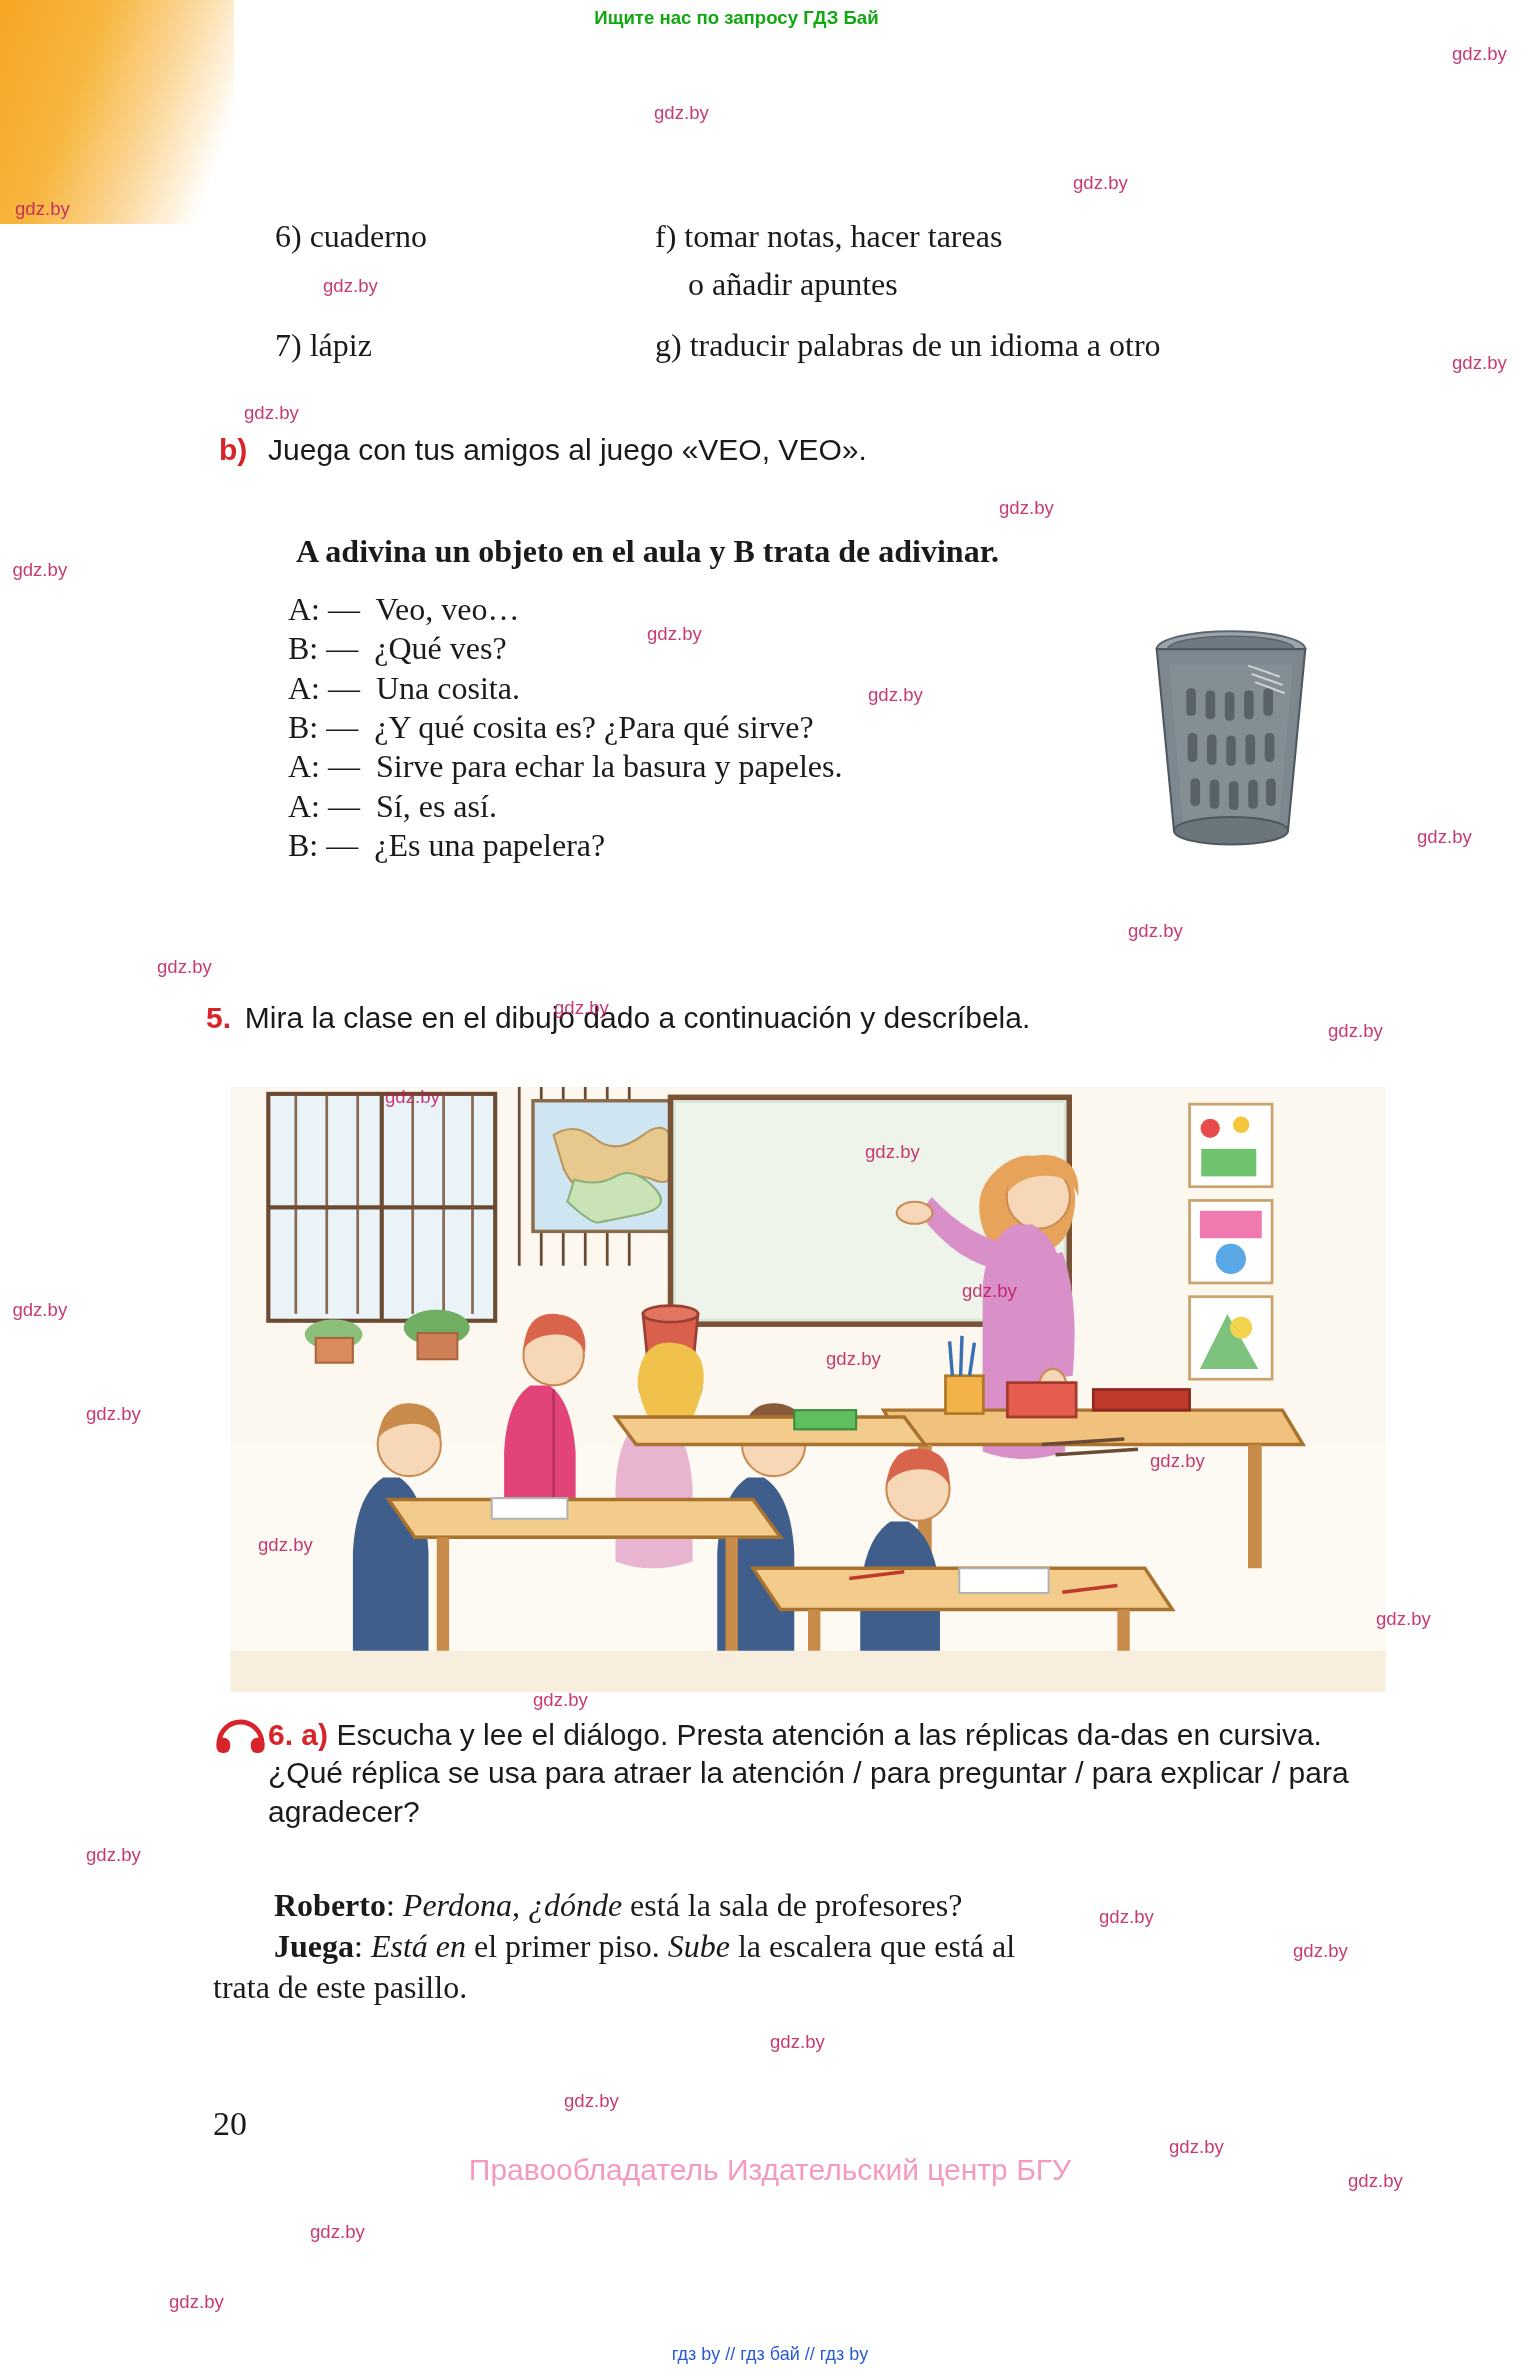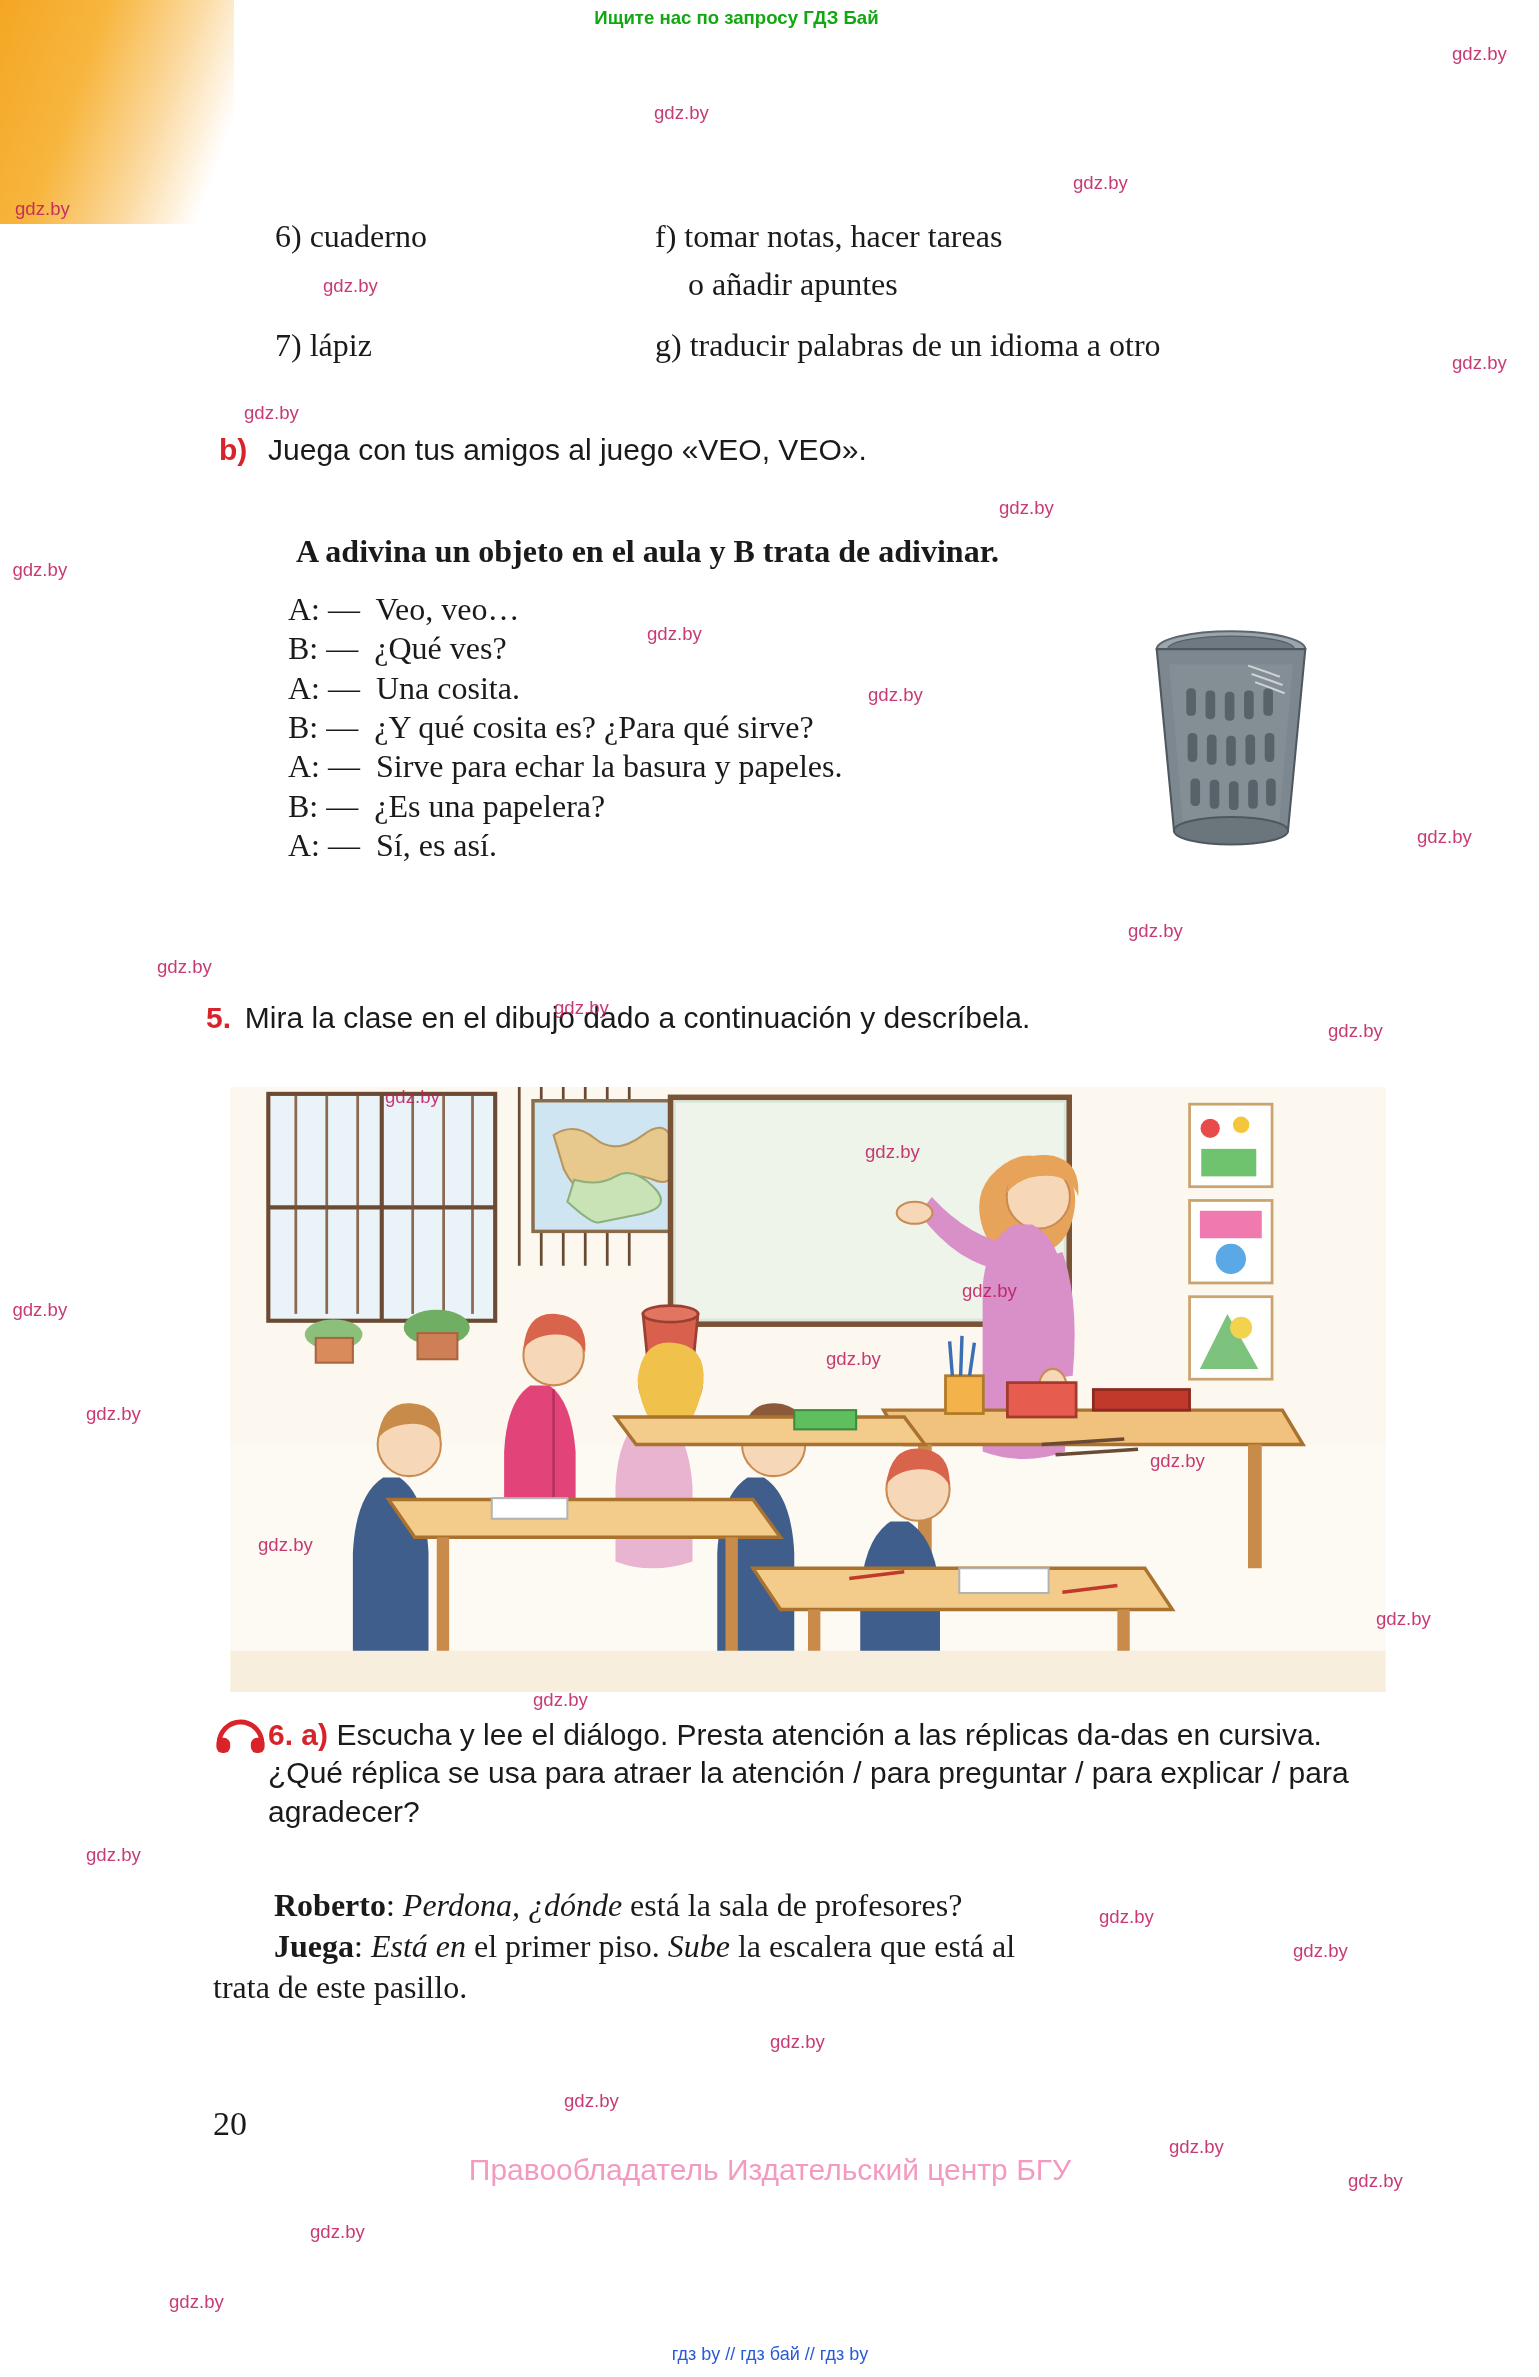--- a/index.html
+++ b/index.html
@@ -194,22 +194,22 @@
 </div>
 
 <div class="bold-line">A adivina un objeto en el aula y B trata de adivinar.</div>
 
 <div class="dialog">
   <div>A: —  Veo, veo…</div>
   <div>B: —  ¿Qué ves?</div>
   <div>A: —  Una cosita.</div>
   <div>B: —  ¿Y qué cosita es? ¿Para qué sirve?</div>
   <div>A: —  Sirve para echar la basura y papeles.</div>
+  <div>A: —  Sí, es así.</div>
   <div>B: —  ¿Es una papelera?</div>
-  <div>A: —  Sí, es así.</div>
 </div>
 
 <svg class="basket" viewBox="0 0 250 330">
   <ellipse cx="125" cy="38" rx="108" ry="26" fill="#9aa5ad" stroke="#5c666e" stroke-width="3"></ellipse>
   <ellipse cx="125" cy="38" rx="92" ry="19" fill="#6e7981" stroke="#566068" stroke-width="2"></ellipse>
   <path d="M17 38 L42 300 Q125 330 208 300 L233 38 Z" fill="#7d878f"></path>
   <path d="M17 38 L42 300 Q125 330 208 300 L233 38 Z" fill="none" stroke="#4f585f" stroke-width="3"></path>
   <path d="M35 60 L55 290 Q125 315 195 290 L215 60 Z" fill="#8b949b" opacity=".55"></path>
   <g fill="#4b545b" opacity=".75">
     <rect x="60" y="95" width="14" height="40" rx="6"></rect>

